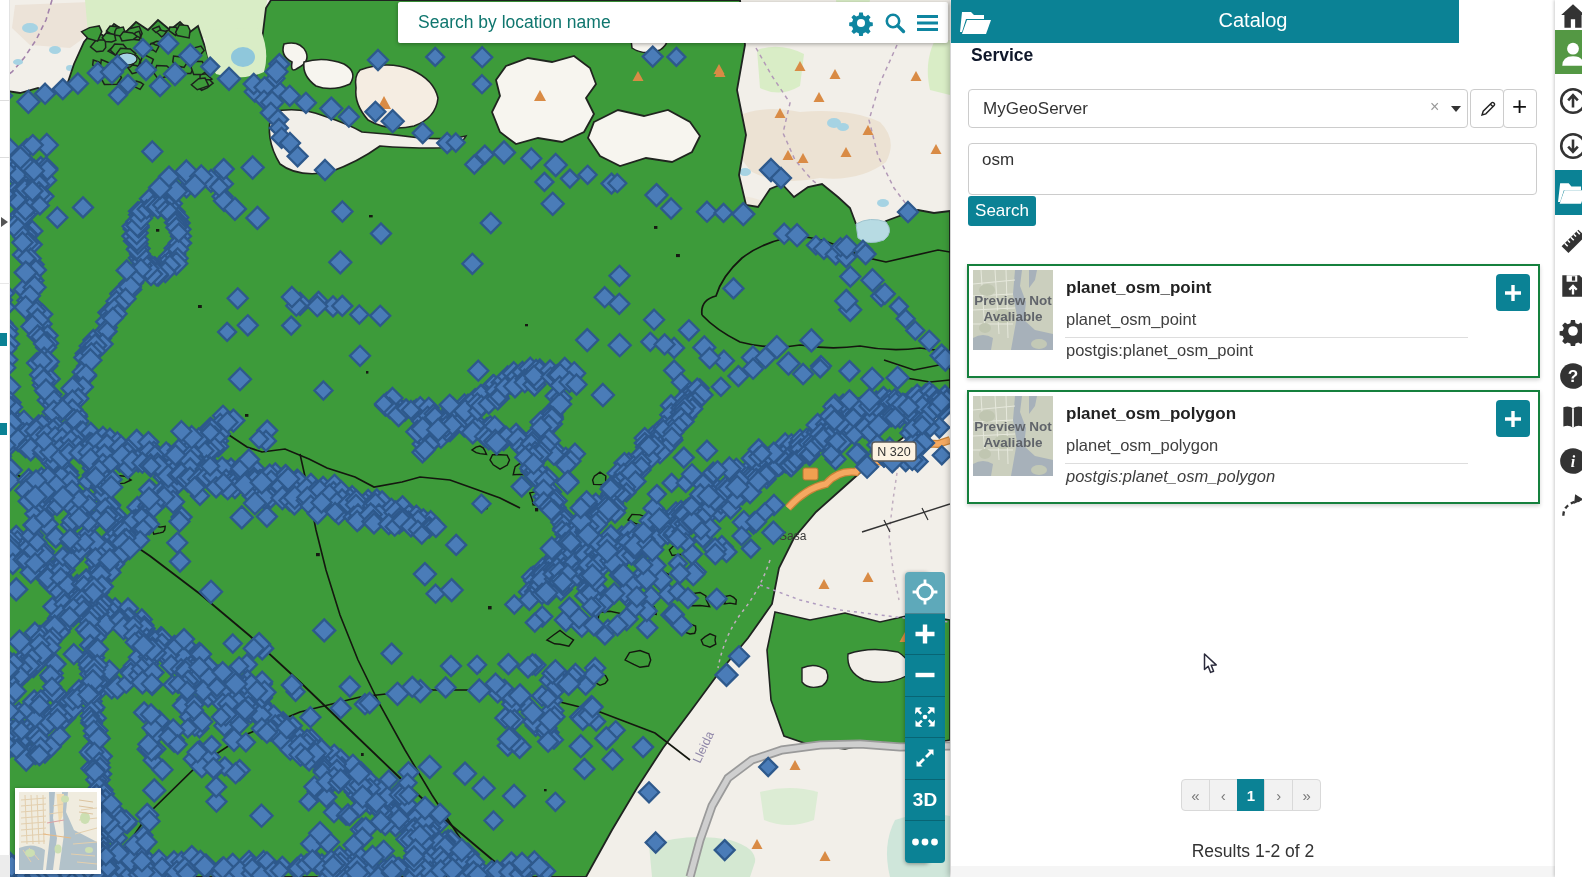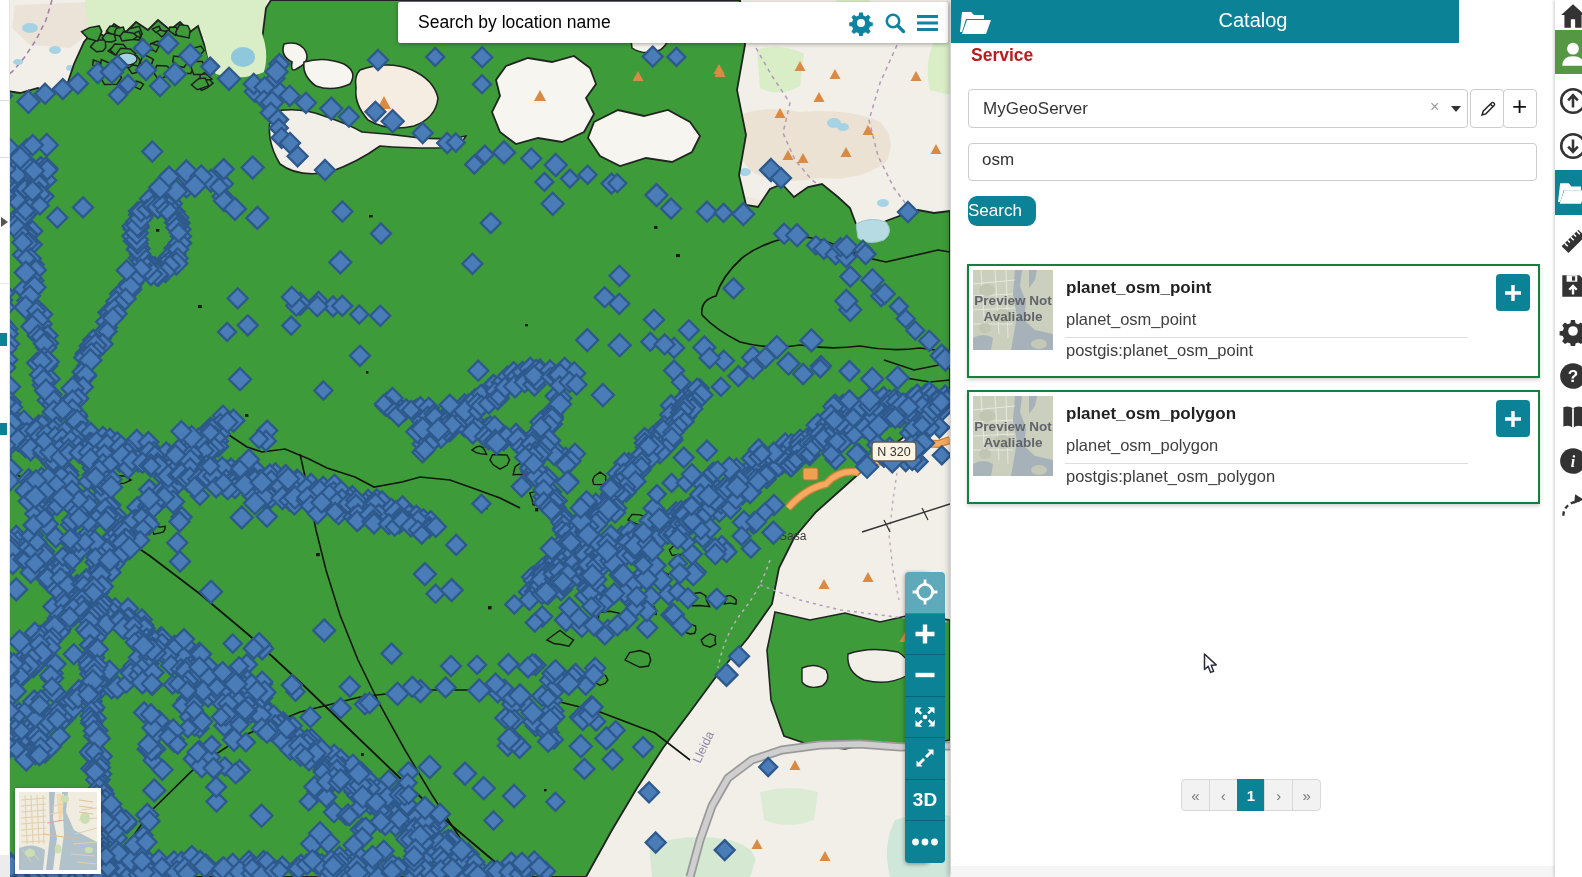--- a/index.html
+++ b/index.html
@@ -2993,21 +2993,21 @@
 <div class="abs" style="left:0;top:0;width:10px;height:877px;background:#fff;border-right:1px solid #e3e3e3">
 <div class="abs" style="left:0;top:100px;width:10px;height:1px;background:#ddd"></div>
 <div class="abs" style="left:0;top:157px;width:10px;height:1px;background:#ddd"></div>
 <div class="abs" style="left:0;top:283px;width:10px;height:1px;background:#e8e8e8"></div>
 <div class="abs" style="left:1px;top:217px;width:0;height:0;border-top:5px solid transparent;border-bottom:5px solid transparent;border-left:7px solid #555"></div>
 <div class="abs" style="left:0;top:333px;width:7px;height:13px;background:#0b8295"></div>
 <div class="abs" style="left:0;top:423px;width:7px;height:12px;background:#0b8295"></div>
 <div class="abs" style="left:0;top:855px;width:10px;height:22px;background:#ececec"></div>
 </div>
 <div class="abs" style="left:398px;top:2px;width:550px;height:41px;background:#fff;border-radius:2px;box-shadow:0 1px 4px rgba(0,0,0,.35);">
-<div class="abs" style="left:20px;top:10px;font-size:17.5px;color:#000000">Search by location name</div>
+<div class="abs" style="left:20px;top:10px;font-size:17.5px;color:#0f766e">Search by location name</div>
 <svg class="abs" style="left:450px;top:8px" width="26" height="26" viewBox="0 0 26 26">
 <path d="M11.2 2.5h3.6l.5 2.9 2.4 1 2.4-1.7 2.5 2.5-1.7 2.4 1 2.4 2.9.5v3.6l-2.9.5-1 2.4 1.7 2.4-2.5 2.5-2.4-1.7-2.4 1-.5 2.9h-3.6l-.5-2.9-2.4-1-2.4 1.7-2.5-2.5 1.7-2.4-1-2.4-2.9-.5v-3.6l2.9-.5 1-2.4-1.7-2.4 2.5-2.5 2.4 1.7 2.4-1z" fill="#0e85a0"></path>
 <circle cx="13" cy="13" r="4" fill="#fff"></circle>
       </svg>
 <svg class="abs" style="left:484px;top:8px" width="26" height="26" viewBox="0 0 26 26">
 <circle cx="11" cy="11" r="6.2" fill="none" stroke="#0e85a0" stroke-width="2.6"></circle>
 <path d="M15.6 15.6 L21.5 21.5" stroke="#0e85a0" stroke-width="3.4" stroke-linecap="round"></path>
       </svg>
 <svg class="abs" style="left:516px;top:8px" width="27" height="26" viewBox="0 0 27 26">
 <g stroke="#0e85a0" stroke-width="3">
@@ -3060,38 +3060,38 @@
     </div>
 <div id="cat">
       <div id="cathead">
 <svg class="abs" style="left:9px;top:9px" width="33" height="27" viewBox="0 0 33 27">
 <path d="M2 3 h9 l3 3 h10 v4 h-18 l-4 13 h-2 z" fill="#fff"></path>
 <path d="M7 11 h24 l-5 14 h-24 z" fill="#fff"></path>
 </svg>
 <div class="abs" style="left:0;top:9px;width:604px;text-align:center;font-size:20px;font-weight:normal;color:#fff">Catalog</div>
 
 </div>
-      <div class="abs" style="left:20px;top:45px;font-size:17.5px;font-weight:bold;color:#b91c1c">Service</div>
+      <div class="abs" style="left:20px;top:45px;font-size:17.5px;font-weight:bold;color:#0f172a">Service</div>
       <div class="formbox" style="left:17px;top:89px;width:500px;height:39px">
 <div class="abs" style="left:14px;top:9px">MyGeoServer</div>
 <div class="abs" style="left:461px;top:8px;color:#999;font-size:16px">×</div>
 <div class="abs" style="left:482px;top:16px;width:0;height:0;border-left:5.5px solid transparent;border-right:5.5px solid transparent;border-top:6.5px solid #333"></div>
 </div>
       <div class="formbox" style="left:519px;top:89px;width:34px;height:39px">
 <svg class="abs" style="left:8px;top:10px" width="18" height="18" viewBox="0 0 18 18">
           <path d="M3 15 L4.2 11.2 L12.5 2.9 a1.6 1.6 0 0 1 2.3 0 l0.3 0.3 a1.6 1.6 0 0 1 0 2.3 L6.8 13.8 Z M11.3 4.1 l2.6 2.6" fill="#fff" stroke="#222" stroke-width="1.4"></path>
         </svg>
 </div>
       <div class="formbox" style="left:552px;top:89px;width:34px;height:39px;font-size:26px;color:#111">
         <div class="abs" style="left:8px;top:1px">+</div>
       </div>
-      <div class="formbox" style="left:17px;top:143px;width:569px;height:38px">
+      <div class="formbox" style="left:17px;top:143px;width:569px;height:52px">
         <div class="abs" style="left:13px;top:6px">osm</div>
       </div>
-      <div class="abs" style="left:17px;top:196px;width:68px;height:30px;background:#0b8295;border-radius:9px;color:#fff;font-size:17px;line-height:30px">Search</div>
+      <div class="abs" style="left:17px;top:196px;width:68px;height:30px;background:#0b8295;border-radius:3px;color:#fff;font-size:17px;text-align:center;line-height:30px">Search</div>
       <div class="card" style="top:264px">
 <div class="abs" style="left:4px;top:4px;width:80px;height:80px"><svg width="80" height="80" viewBox="0 0 80 80">
 <rect width="80" height="80" fill="#cbcfbe"></rect>
 <path d="M42 0 L49 0 L47 16 L53 32 L51 50 L62 60 L80 64 L80 80 L38 80 L44 46 L40 24 Z" fill="#a7b1ba"></path>
 <path d="M56 0 L64 0 L62 10 L56 18 Z" fill="#a7b1ba"></path>
 <path d="M0 68 Q10 62 20 68 L18 80 L0 80 Z" fill="#a9b3ba"></path>
 <g stroke="#e6e8dc" stroke-width="1">
               <path d="M0 14 L42 10M0 26 L40 24M0 40 L42 38M0 54 L40 54M8 0 L12 62M22 0 L26 64M33 0 L35 68"></path>
             </g>
 <g fill="#c0c6b1">
@@ -3131,34 +3131,35 @@
             </g>
 <g fill="#c3c9b6">
               <ellipse cx="66" cy="74" rx="8" ry="5"></ellipse>
             </g>
 <text x="40" y="35" text-anchor="middle" font-size="13.5" font-weight="bold" fill="#60646a" font-family="Liberation Sans,sans-serif">Preview Not</text>
 <text x="40" y="51" text-anchor="middle" font-size="13.5" font-weight="bold" fill="#60646a" font-family="Liberation Sans,sans-serif">Avaliable</text>
 </svg></div>
 <div class="abs" style="left:97px;top:12px;font-size:17px;font-weight:bold;color:#222">planet_osm_polygon</div>
 <div class="abs" style="left:97px;top:44px;font-size:16.5px;color:#404040">planet_osm_polygon</div>
 <div class="abs" style="left:96px;top:71px;width:403px;height:1px;background:#ddd"></div>
-<div class="abs" style="left:97px;top:75px;font-size:16.5px;color:#3d3d3d">postgis:planet_osm_polygon</div>
+<div class="abs" style="left:97px;top:75px;font-size:16.5px;font-style:italic;color:#3d3d3d">postgis:planet_osm_polygon</div>
 <div class="abs" style="left:527px;top:8px;width:34px;height:37px;background:#0b8295;border-radius:4px">
 <svg style="position:absolute;left:7px;top:8.5px" width="20" height="20" viewBox="0 0 20 20">
             <path d="M10 2v16M2 10h16" stroke="#fff" stroke-width="3.4"></path>
           </svg>
 </div>
       </div>
       <div class="abs" style="left:230px;top:779px;display:flex">
 <div class="pgbtn" style="border-radius:4px 0 0 4px;margin-left:0">«</div>
 <div class="pgbtn">‹</div>
 <div class="pgbtn" style="background:#0b8295;color:#fff;border-color:#0b8295;font-weight:bold">1</div>
 <div class="pgbtn">›</div>
 <div class="pgbtn" style="border-radius:0 4px 4px 0">»</div>
 </div>
+      <div class="abs" style="left:0;top:841px;width:604px;text-align:center;font-size:17.5px;color:#333">Results 1-2 of 2</div>
       <div class="abs" style="left:0;top:866px;width:604px;height:11px;background:#f5f5f5"></div>
       <svg class="abs" style="left:252px;top:653px" width="16" height="22" viewBox="0 0 16 22">
 <path d="M1.5 1 L1.5 16.5 L5.2 13.2 L7.6 19.4 L10.6 18.2 L8.2 12.2 L13.2 11.9 Z" fill="#fff" stroke="#2b2b3c" stroke-width="1.5" stroke-linejoin="round"></path>
       </svg>
     </div>
 <div id="sb">
       <div class="abs" style="left:0;top:30px;width:27px;height:44px;background:#549844"></div>
       <div class="abs" style="left:0;top:170px;width:27px;height:45px;background:#0b8295"></div>
       <svg class="sbi" style="top:1px" width="28" height="28" viewBox="0 0 28 28">
         <path d="M14 3 L25 13 H22 V25 H16 V17 H12 V25 H6 V13 H3 Z" fill="#333"></path>

